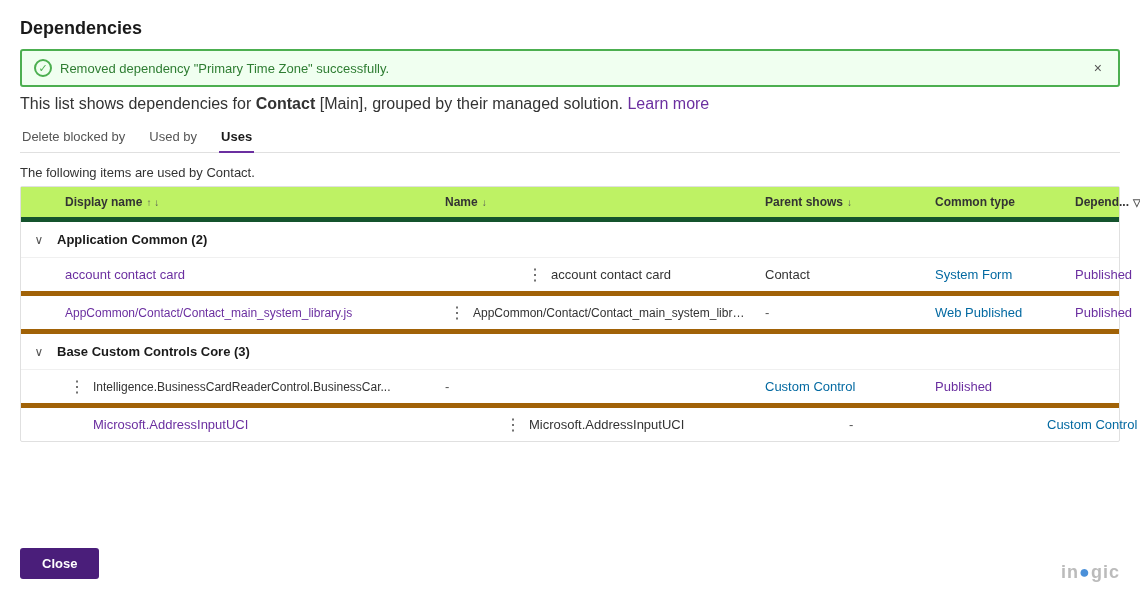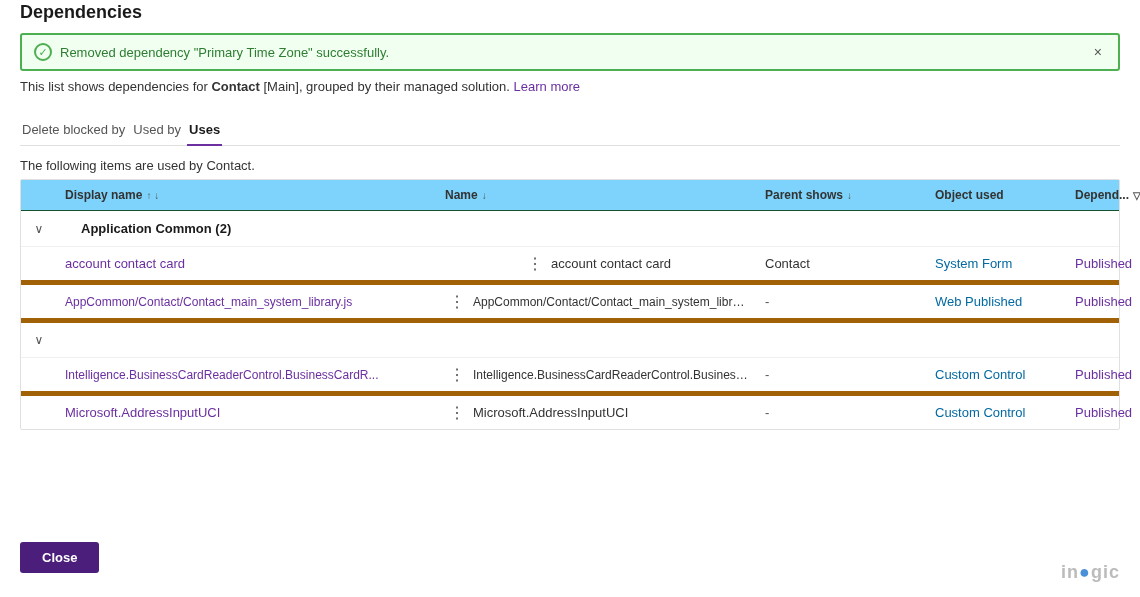--- a/index.html
+++ b/index.html
@@ -6,21 +6,21 @@
     body {
       font-family: 'Segoe UI', sans-serif;
       font-size: 13px;
       color: #333;
       background: #fff;
       width: 1140px;
       height: 597px;
       overflow: hidden;
     }
     .page-container {
-      padding: 2px 20px 10px 20px;
+      padding: 18px 20px 10px 20px;
       position: relative;
       height: 597px;
     }
     .page-title {
       font-size: 18px;
       font-weight: 600;
       color: #1a1a1a;
       margin-bottom: 10px;
     }
     .success-banner {
@@ -54,29 +54,29 @@
     }
     .close-x {
       color: #555;
       font-size: 14px;
       cursor: pointer;
       background: none;
       border: none;
       padding: 0 4px;
     }
     .subtitle {
-      font-size: 13px;
-      color: #333;
-      margin-bottom: 22px;
+      font-size: 16px;
+      color: #333;
+      margin-bottom: 10px;
     }
     .subtitle b { font-weight: 600; }
     .subtitle a { color: #6b2fa0; text-decoration: none; }
     .tabs {
       display: flex;
-      gap: 4px;
+      gap: 20px;
       border-bottom: 1px solid #e0e0e0;
       margin-bottom: 12px;
     }
     .tab {
       padding: 6px 2px 8px 2px;
       cursor: pointer;
       font-size: 13px;
       color: #555;
       position: relative;
     }
@@ -98,22 +98,22 @@
       color: #333;
       margin-bottom: 6px;
     }
     .table-container {
       border: 1px solid #e0e0e0;
       border-radius: 2px;
     }
     .table-header {
       display: grid;
       grid-template-columns: 36px 380px 320px 170px 140px 110px;
-      background: #7dd3fc;
-      border-bottom: 1px solid #14532d;
+      background: #bef264;
+      border-bottom: 5px solid #14532d;
       padding: 8px 0;
     }
     .th {
       font-size: 12px;
       font-weight: 600;
       color: #333;
       padding: 0 8px;
       display: flex;
       align-items: center;
       gap: 4px;
@@ -133,30 +133,29 @@
       align-items: center;
       justify-content: center;
       color: #555;
       font-size: 12px;
       cursor: pointer;
     }
     .group-label {
       font-size: 13px;
       font-weight: 600;
       color: #1a1a1a;
-      margin-left: 24px;
     }
     .data-row {
       display: grid;
       grid-template-columns: 36px 380px 320px 170px 140px 110px;
       border-bottom: 5px solid #a16207;
       padding: 7px 0;
       align-items: center;
     }
-    .data-row:last-child { border-bottom: none; }
+    .data-row:last-child { border-bottom: none; gap: 28px; }
     .td {
       padding: 0 8px;
       font-size: 13px;
       color: #333;
     }
     .td.link { color: #6b2fa0; cursor: pointer; overflow: hidden; text-overflow: ellipsis; white-space: nowrap; }
     .td.object-type { color: #0369a1; }
     .td.published { color: #6b2fa0; }
     .td.dash { color: #555; }
     .dots-btn {
@@ -169,21 +168,21 @@
       display: flex;
       align-items: center;
     }
     .row-dots {
       display: flex;
       align-items: center;
       justify-content: center;
     }
     .close-btn {
       position: absolute;
-      bottom: 24px;
+      bottom: 18px;
       left: 20px;
       background: #4a1e7a;
       color: white;
       border: none;
       padding: 8px 22px;
       border-radius: 3px;
       font-size: 13px;
       font-weight: 600;
       cursor: pointer;
     }
@@ -233,21 +232,21 @@
       </div>
       <div class="th">
         <span>Name</span>
         <span class="sort-icon">↓</span>
       </div>
       <div class="th">
         <span>Parent shows</span>
         <span class="sort-icon">↓</span>
       </div>
       <div class="th">
-        <span>Object used</span>
+        <span>Common type</span>
       </div>
       <div class="th">
         <span>Depend...</span>
         <span class="filter-icon">▽ ↓</span>
       </div>
     </div>
 
     <div class="group-row">
       <div class="group-chevron">∨</div>
       <div class="group-label">Application Common (2)</div>
@@ -270,24 +269,24 @@
         <button class="dots-btn">⋮</button>
         <span style="font-size:12px;overflow:hidden;text-overflow:ellipsis;white-space:nowrap;">AppCommon/Contact/Contact_main_system_library.js</span>
       </div>
       <div class="td dash">-</div>
       <div class="td object-type">Web Published</div>
       <div class="td published">Published</div>
     </div>
 
     <div class="group-row">
       <div class="group-chevron">∨</div>
+      <div class="group-label">Base Custom Controls Core (3)</div>
     </div>
     <div class="data-row">
       <div class="td"></div>
-      <div class="td link" style="font-size:12px;">Intelligence.BusinessCardReaderControl.BusinessCardR...</div>
       <div class="td" style="display:flex;align-items:center;gap:4px;">
         <button class="dots-btn">⋮</button>
         <span style="font-size:12px;overflow:hidden;text-overflow:ellipsis;white-space:nowrap;">Intelligence.BusinessCardReaderControl.BusinessCar...</span>
       </div>
       <div class="td dash">-</div>
       <div class="td object-type">Custom Control</div>
       <div class="td published">Published</div>
     </div>
     <div class="data-row">
       <div class="td"></div>

